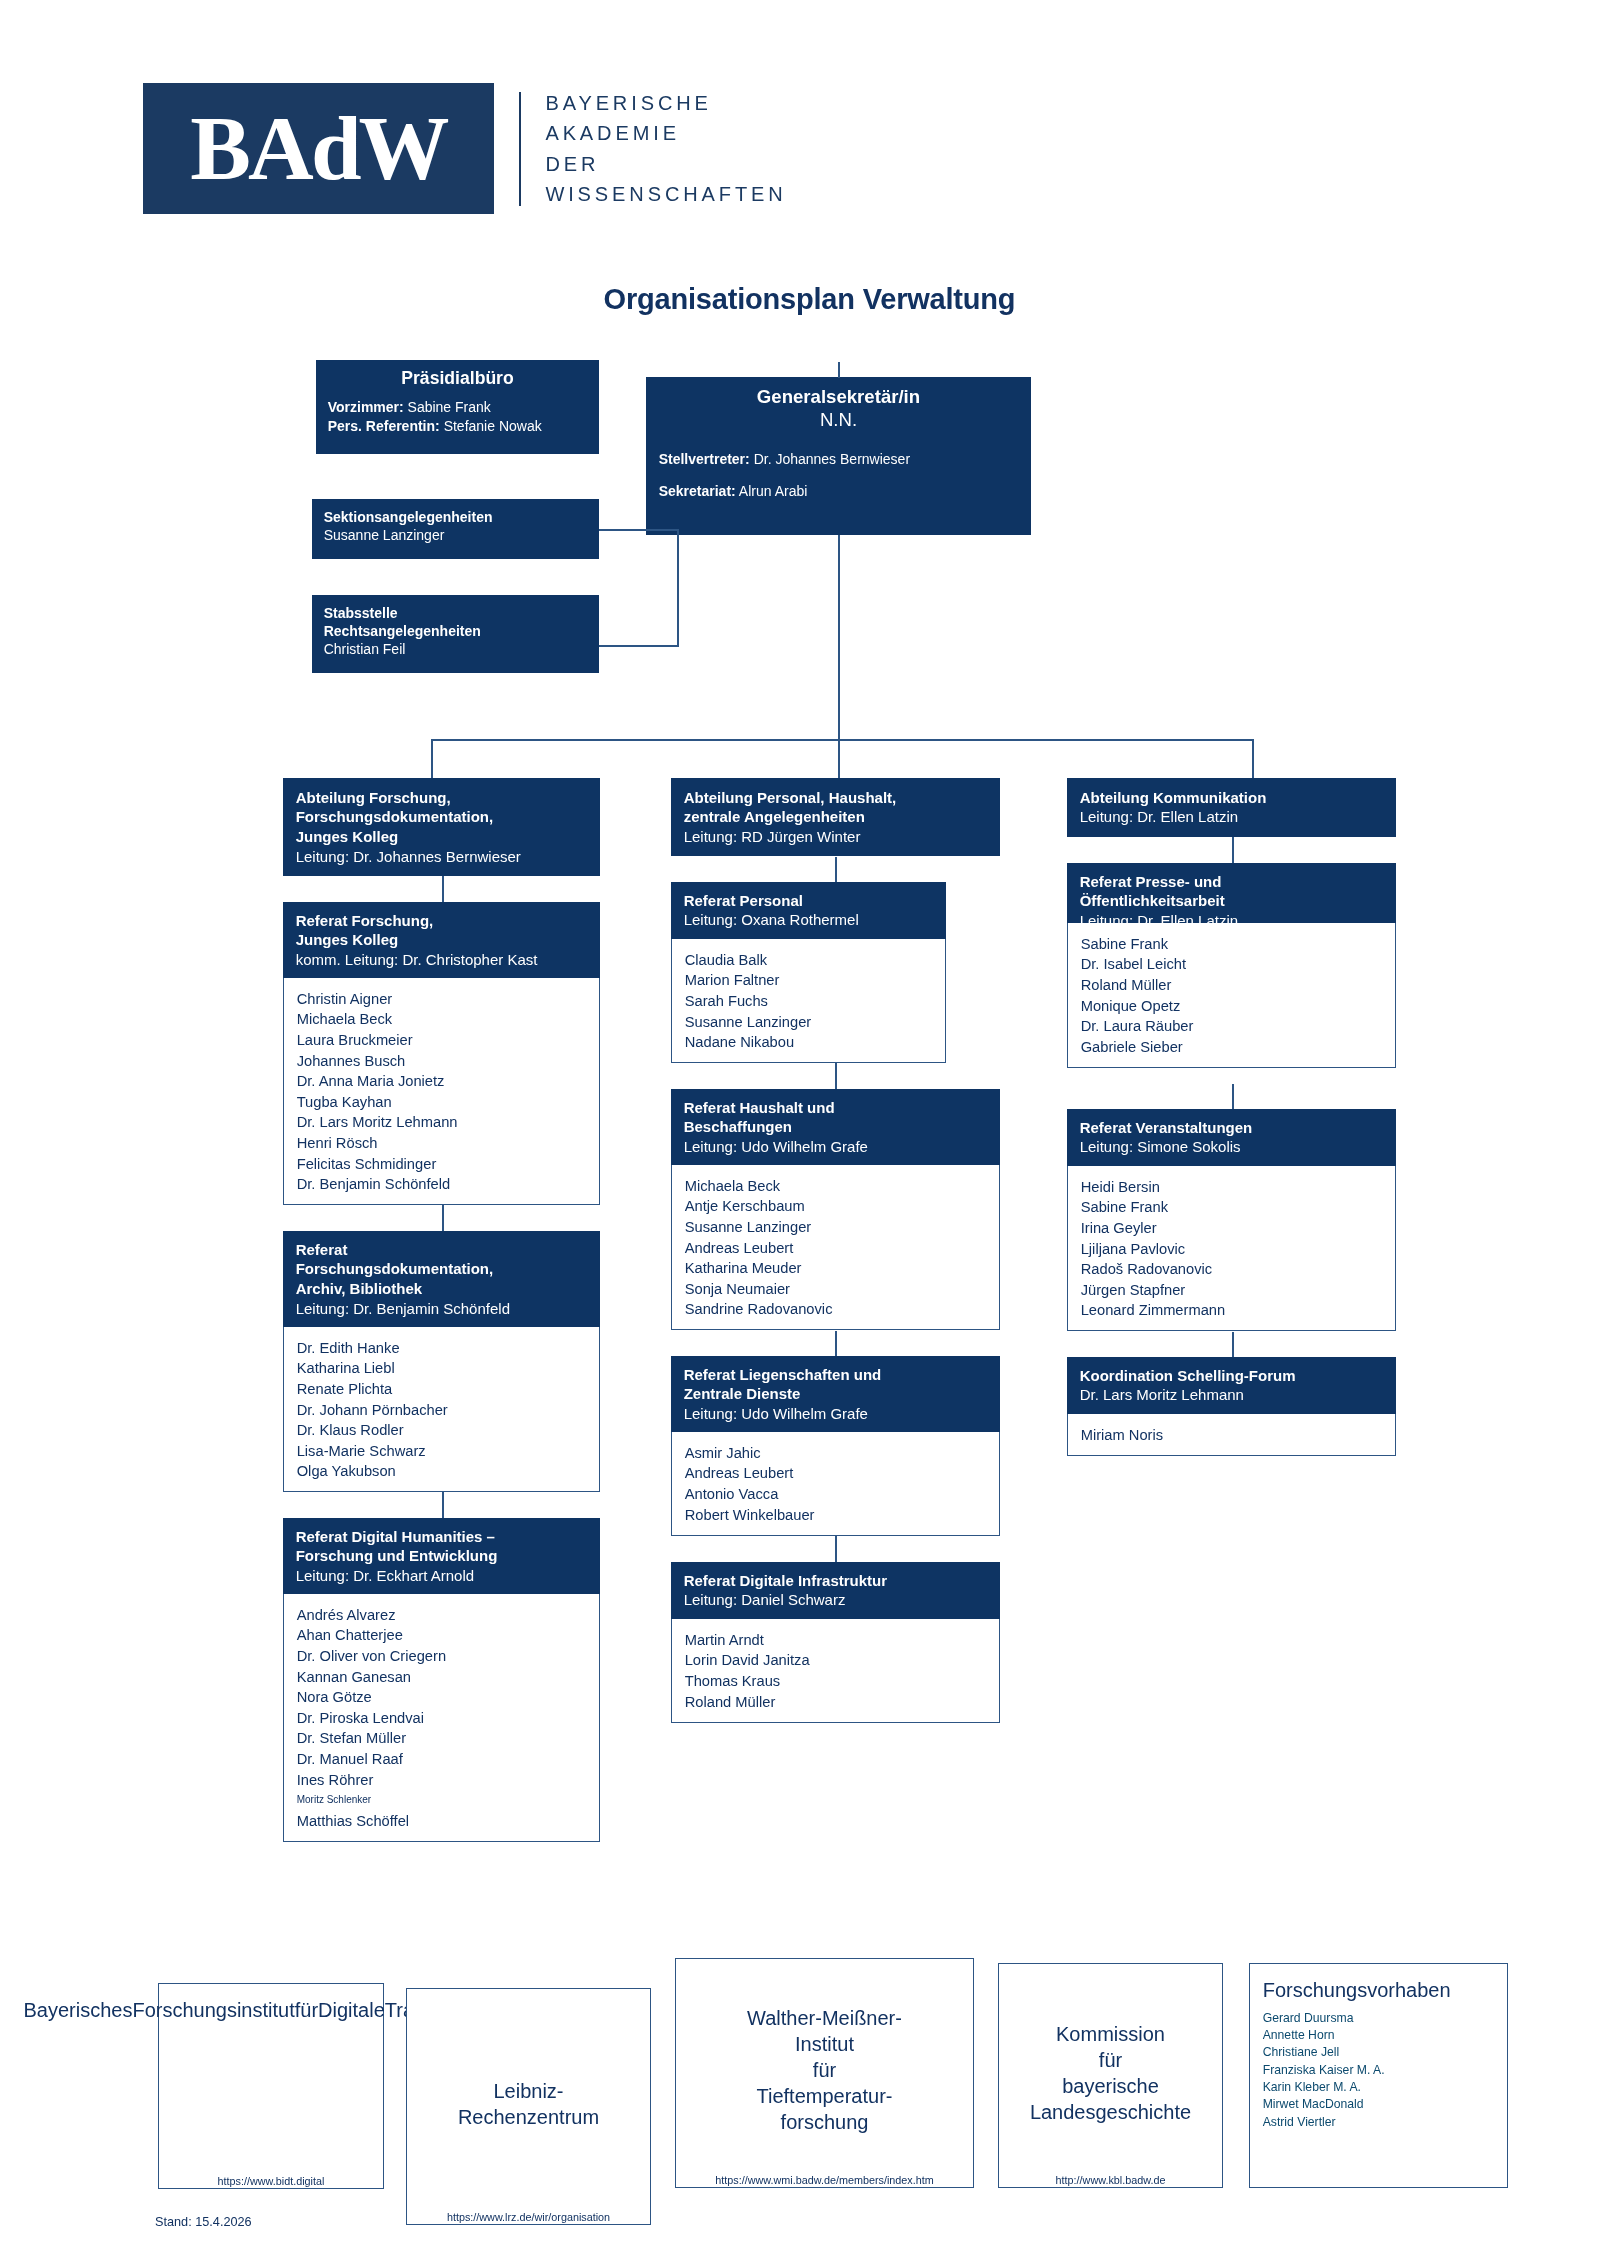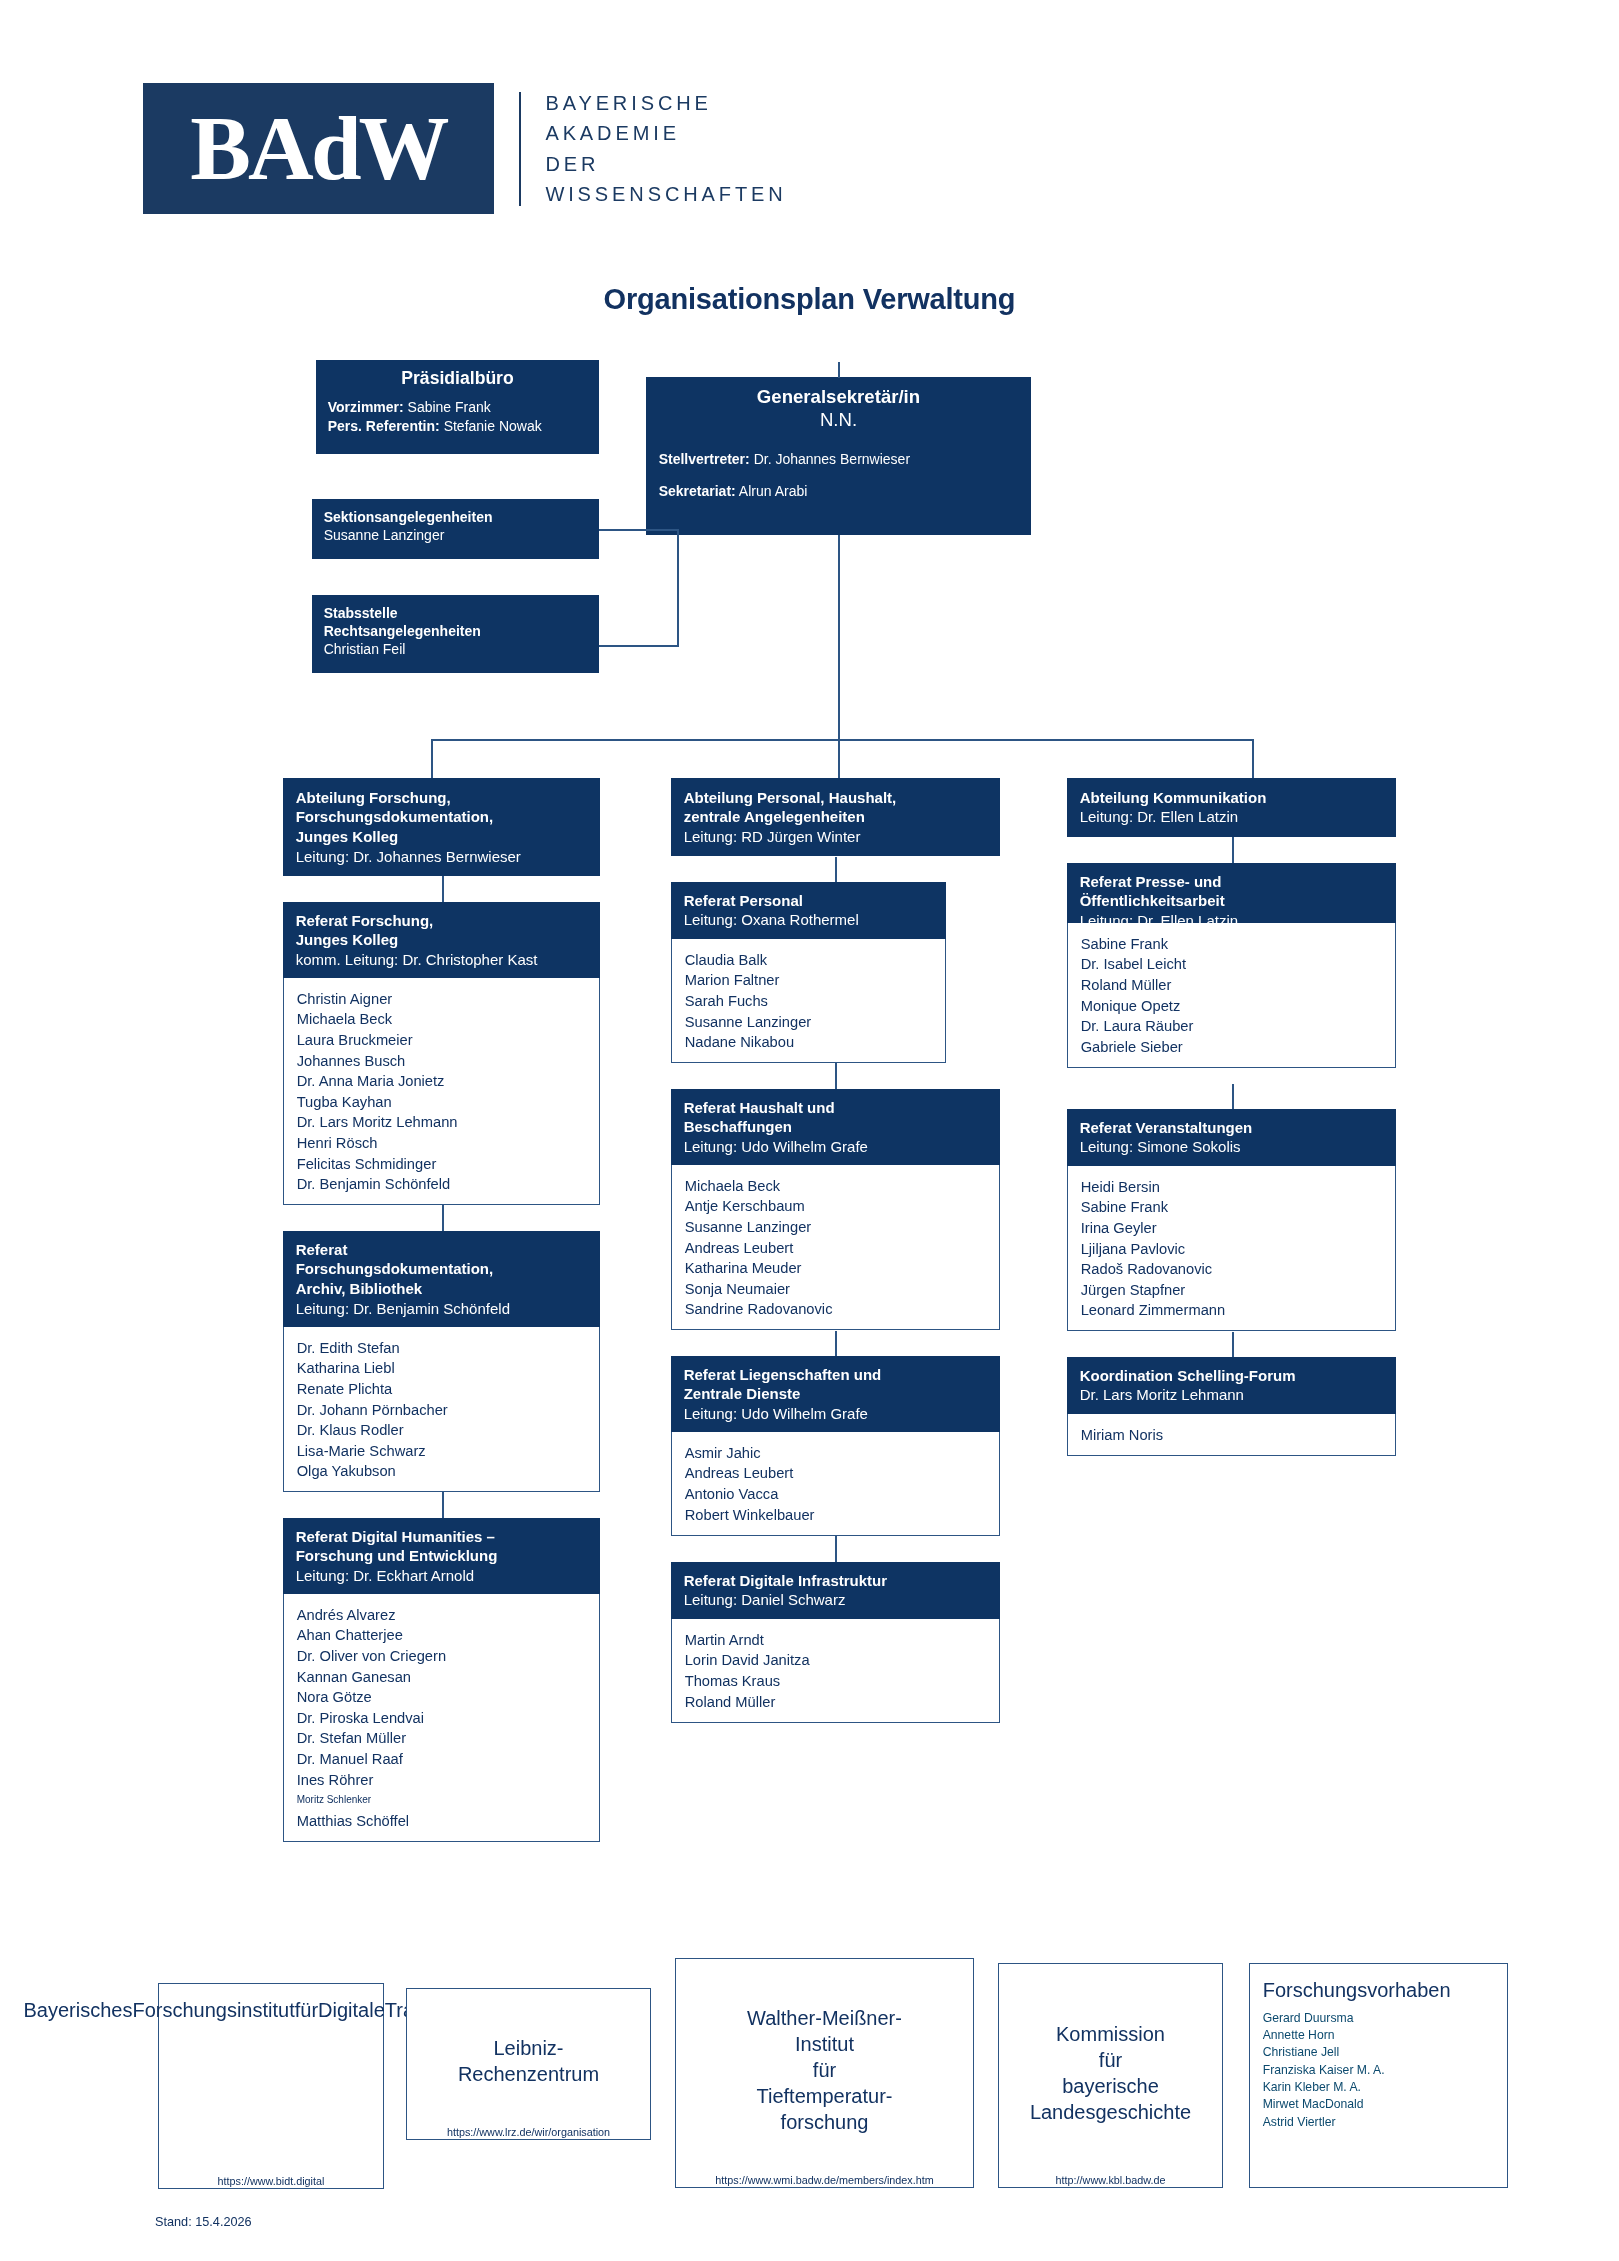--- a/index.html
+++ b/index.html
@@ -172,21 +172,21 @@
       </div>
       <div class="ln lnv" style="left: 442px; top: 1205px; height: 25.5px;"></div>
       <div class="box" style="left: 283px; top: 1231px; width: 317px;">
         <div class="hdr" style="height: 96px; padding: 8.8px 12.7px;">
           <div style="font-size: 15px; font-weight: 700; line-height: 19.6px;">Referat</div>
           <div style="font-size: 15px; font-weight: 700; line-height: 19.6px;">Forschungsdokumentation,</div>
           <div style="font-size: 15px; font-weight: 700; line-height: 19.6px;">Archiv, Bibliothek</div>
           <div style="font-size: 15px; font-weight: 400; line-height: 19.6px;">Leitung: Dr. Benjamin Schönfeld</div>
         </div>
         <div class="body" style="height: 165px; padding: 10.8px 12.7px;">
-          <div class="n" style="font-size: 14.7px; line-height: 20.6px;">Dr. Edith Stefan</div>
+          <div class="n" style="font-size: 14.7px; line-height: 20.6px;">Dr. Edith Hanke</div>
           <div class="n" style="font-size: 14.7px; line-height: 20.6px;">Katharina Liebl</div>
           <div class="n" style="font-size: 14.7px; line-height: 20.6px;">Renate Plichta</div>
           <div class="n" style="font-size: 14.7px; line-height: 20.6px;">Dr. Johann Pörnbacher</div>
           <div class="n" style="font-size: 14.7px; line-height: 20.6px;">Dr. Klaus Rodler</div>
           <div class="n" style="font-size: 14.7px; line-height: 20.6px;">Lisa-Marie Schwarz</div>
           <div class="n" style="font-size: 14.7px; line-height: 20.6px;">Olga Yakubson</div>
         </div>
       </div>
       <div class="ln lnv" style="left: 442px; top: 1492px; height: 25.5px;"></div>
       <div class="box" style="left: 283px; top: 1518px; width: 317px;">
@@ -324,21 +324,21 @@
       <div class="inst" style="left: 158px; top: 1983px; width: 226px; height: 206px;">
         <div style="width: 100%; display: flex; flex-direction: row; justify-content: center; flex: 1 1 0%;">
           <div class="nm">Bayerisches</div>
           <div class="nm">Forschungsinstitut</div>
           <div class="nm">für</div>
           <div class="nm">Digitale</div>
           <div class="nm">Transformation</div>
         </div>
         <div class="url" style="width: 100%; margin-top: 4.9px; margin-bottom: auto;">https://www.bidt.digital</div>
       </div>
-      <div class="inst" style="left: 406px; top: 1988px; width: 245px; height: 152px;">
+      <div class="inst" style="left: 406px; top: 1988px; width: 245px; height: 237px;">
         <div style="width: 100%; display: flex; flex-direction: column; justify-content: center; flex: 1 1 0%;">
           <div class="nm">Leibniz-</div>
           <div class="nm">Rechenzentrum</div>
         </div>
         <div class="url" style="width: 100%; margin-top: 4.9px; margin-bottom: auto;">https://www.lrz.de/wir/organisation</div>
       </div>
       <div class="inst" style="left: 675px; top: 1958px; width: 299px; height: 230px;">
         <div style="width: 100%; display: flex; flex-direction: column; justify-content: center; flex: 1 1 0%;">
           <div class="nm">Walther-Meißner-</div>
           <div class="nm">Institut</div>

